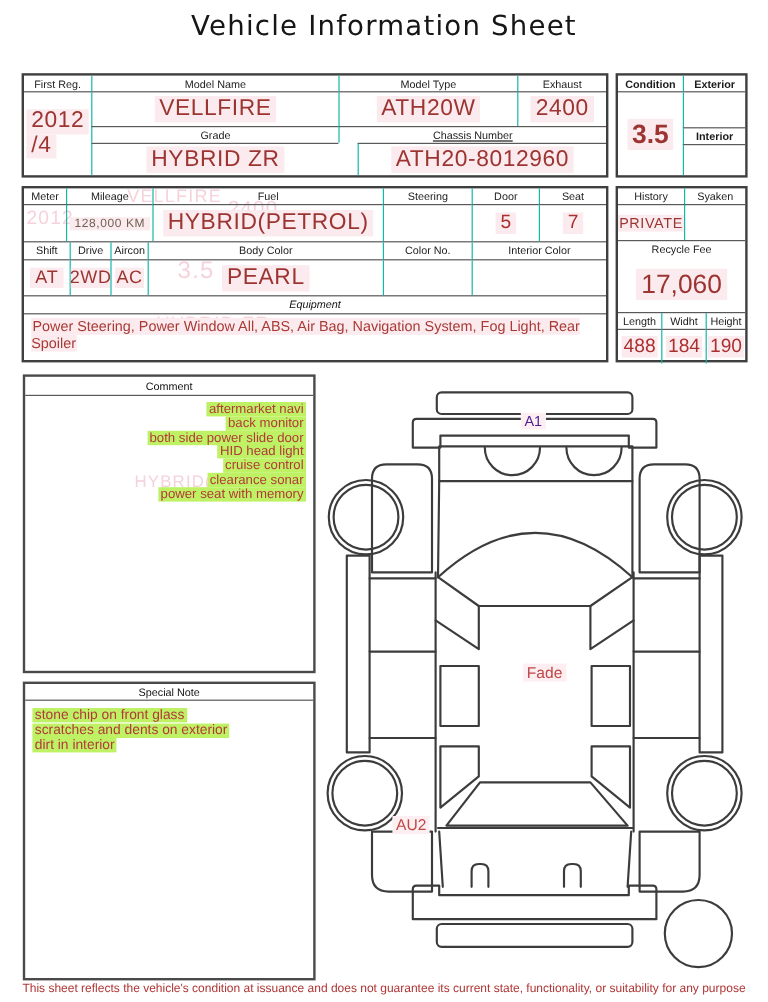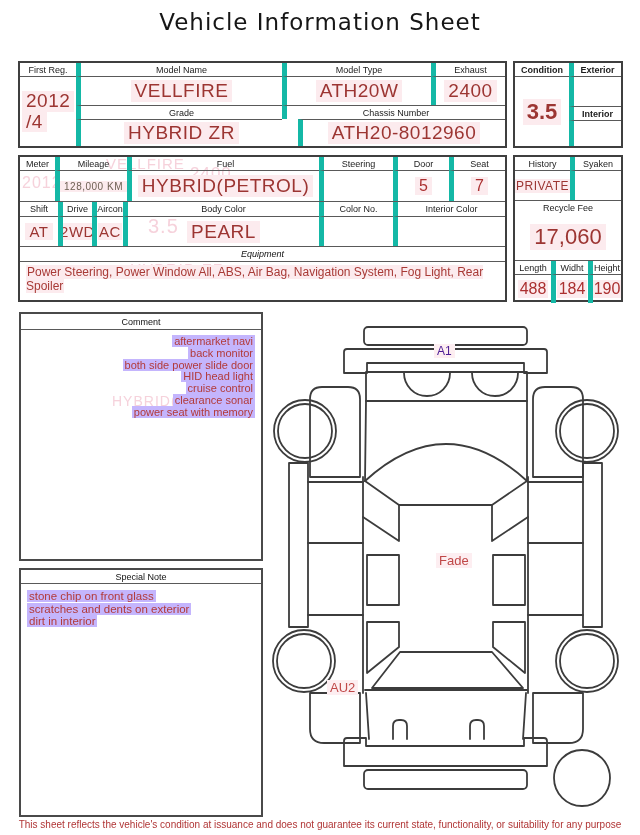--- a/index.html
+++ b/index.html
@@ -3,35 +3,35 @@
 <meta charset="utf-8">
 <style>
   html,body{margin:0;padding:0;background:#ffffff;}
   body{width:640px;height:835px;position:relative;font-family:"Liberation Sans",sans-serif;color:#111;overflow:hidden;}
   .abs{position:absolute;box-sizing:border-box;}
   .page-title{left:0;right:0;top:9px;text-align:center;font-size:23px;letter-spacing:1px;color:#161616;font-family:"DejaVu Sans",sans-serif;}
   .tbl{border:2px solid #3f3f3f;display:grid;background:transparent;}
   .cell{display:flex;align-items:center;justify-content:center;overflow:hidden;box-sizing:border-box;}
   .hdr{font-size:9px;color:#1c1c1c;}
   .val{color:#9c3532;font-size:19px;letter-spacing:0.5px;}
-  .gl{border-left:5px solid #14b8a6;text-align:center;}
+  .gl{border-left:1px solid #14b8a6;text-align:center;}
   .gt{border-top:1px solid #595959;}
   .hl{background:#fcebee;padding:0 4px;white-space:nowrap;}
   .sub{display:grid;box-sizing:border-box;}
   .bt{border-top:1px solid #595959;}
   .smallval{font-size:10px;color:#6e6154;letter-spacing:0.5px;}
   .numval{font-size:16px;color:#ab3030;}
   .bigval{font-size:22px;color:#9c3532;}
   .equip-hdr{height:14px;display:flex;align-items:center;justify-content:center;font-size:9px;border-bottom:1px solid #595959;font-style:italic;}
   .equip-text{padding:3px 6px;font-size:12px;line-height:14px;color:#a83a36;}
   .notebox{border:2px solid #4a4a4a;background:transparent;}
   .note-hdr{height:15px;display:flex;align-items:center;justify-content:center;font-size:9px;border-bottom:1px solid #595959;}
   .note-list{margin:0;padding:6px 6px;list-style:none;font-size:11px;line-height:11.8px;color:#b23a3a;}
   .note-list2{margin:0;padding:6px 6px;list-style:none;font-size:11.5px;line-height:12.6px;color:#b23a3a;}
-  .note-list li span, .note-list2 li span{background:#c4b5fd;padding:0 2px;}
+  .note-list li span, .note-list2 li span{background:#bef264;padding:0 2px;}
   .diagram-label{color:#c04848;font-size:13px;background:#fdeef1;padding:0 3px;z-index:3;}
   .ghost{color:#f3c3d0;opacity:0.75;z-index:0;white-space:nowrap;letter-spacing:1px;}
   .disclaimer{left:0;right:0;top:819px;text-align:center;font-size:10px;color:#b03535;}
   svg{display:block;}
 </style>
 </head>
 <body>
 
 <div class="abs ghost" style="left:106px;top:155px;font-size:15px;">VELLFIRE</div>
 <div class="abs ghost" style="left:190px;top:164px;font-size:17px;">2400</div>
@@ -56,21 +56,21 @@
       <span class="hl">VELLFIRE</span>
     </div>
   <div class="cell val gt gl">
       <span class="hl">ATH20W</span>
     </div>
   <div class="cell val gt gl">
       <span class="hl">2400</span>
     </div>
 
   <div class="cell hdr gt gl" style="grid-row:3;grid-column:2;">Grade</div>
-  <div class="cell hdr gt gl" style="grid-row:3;grid-column:3/5;">Chassis Number</div>
+  <div class="cell hdr gt gl" style="grid-row:3;grid-column:3/5;text-decoration:underline;">Chassis Number</div>
   <div class="cell val gt gl" style="grid-row:4;grid-column:2;">
       <span class="hl">HYBRID ZR</span>
     </div>
   <div class="cell val gt gl" style="grid-row:4;grid-column:3/5;margin-left:16px;">
       <span class="hl">ATH20-8012960</span>
     </div>
 </div>
 
 <div class="abs tbl" style="left:513px;top:61px;width:110px;height:87px;grid-template-columns:54px 1fr;grid-template-rows:13px 30px 14px 1fr;font-weight:bold;">
   <div class="cell hdr">Condition</div>

